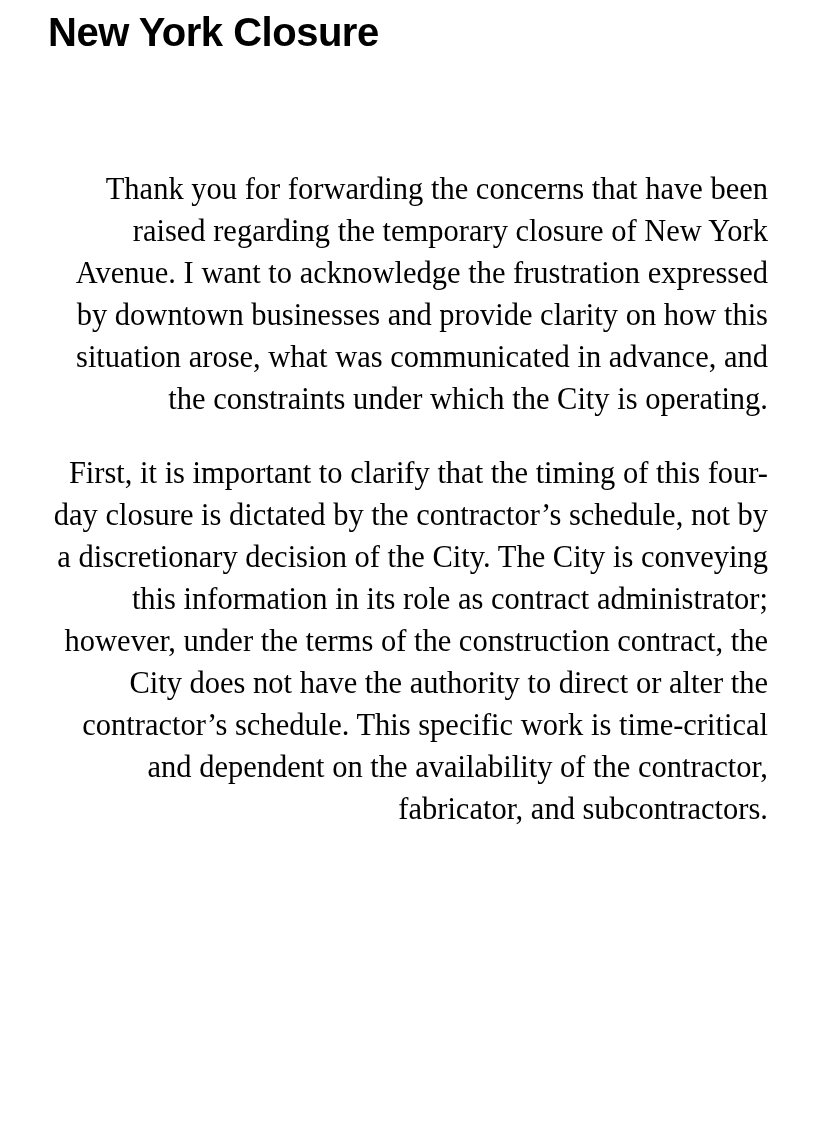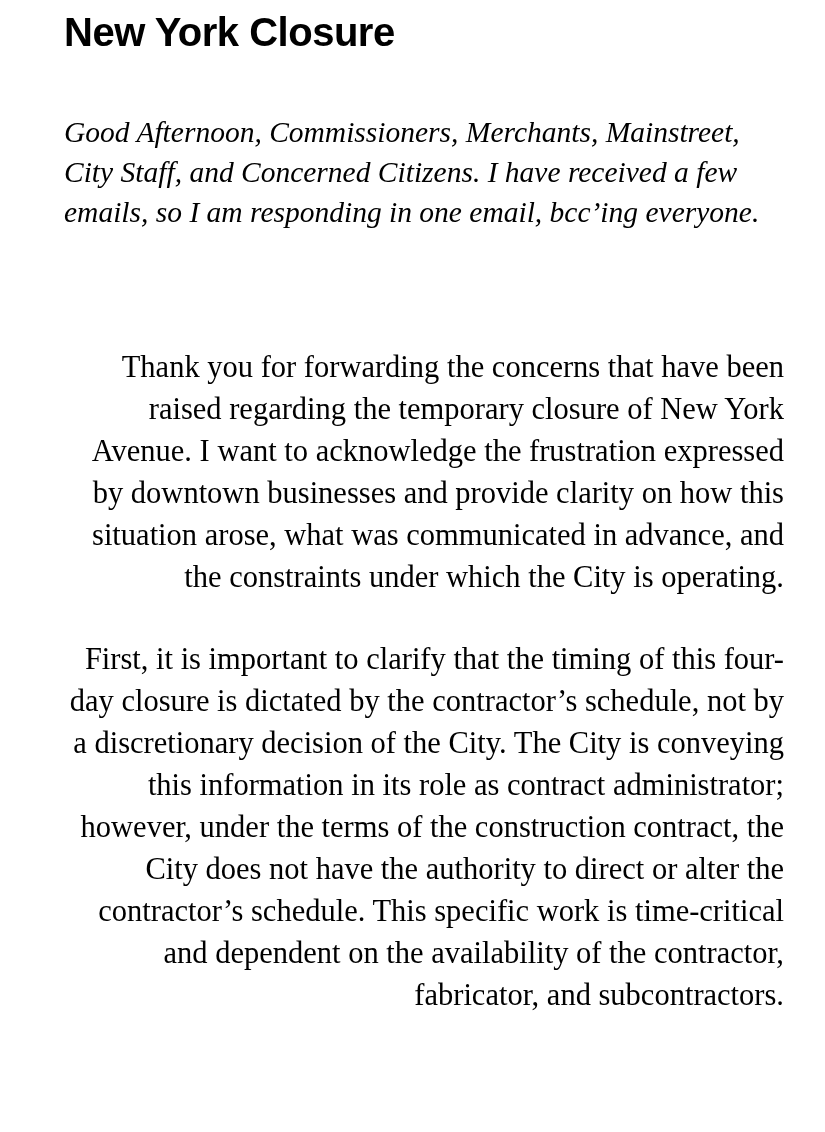--- a/index.html
+++ b/index.html
@@ -9,21 +9,21 @@
       color: #000000;
     }
     body {
       width: 825px;
       height: 1132px;
       overflow: hidden;
       position: relative;
     }
     .page {
       position: absolute;
-      left: 64px;
+      left: 48px;
       top: 0;
       width: 720px;
     }
     .title {
       font-family: "Liberation Sans", sans-serif;
       font-weight: bold;
       font-size: 40px;
       line-height: 44px;
       margin: 10px 0 0 0;
       letter-spacing: -0.5px;
@@ -38,23 +38,22 @@
     }
     .body-para {
       font-family: "Liberation Serif", serif;
       font-size: 30.5px;
       line-height: 42px;
       width: 720px;
       margin: 0;
       text-align: right;
     }
     .para-1 { margin-top: 114px; }
-    .para-2 { margin-top: 40px; }
+    .para-2 { margin-top: 32px; }
   </style>
 </head>
 <body>
 
 <div class="page">
   <h1 class="title">New York Closure</h1>
-  <p class="greeting">Good Afternoon, Commissioners, Merchants, Mainstreet, City Staff, and Concerned Citizens. I have received a few emails, so I am responding in one email, bcc’ing everyone.</p>
   <p class="body-para para-1">Thank you for forwarding the concerns that have been raised regarding the temporary closure of New York Avenue. I want to acknowledge the frustration expressed by downtown businesses and provide clarity on how this situation arose, what was communicated in advance, and the constraints under which the City is operating.</p>
   <p class="body-para para-2">First, it is important to clarify that the timing of this four-day closure is dictated by the contractor’s schedule, not by a discretionary decision of the City. The City is conveying this information in its role as contract administrator; however, under the terms of the construction contract, the City does not have the authority to direct or alter the contractor’s schedule. This specific work is time-critical and dependent on the availability of the contractor, fabricator, and subcontractors.</p>
 </div>
 
 </body></html>

